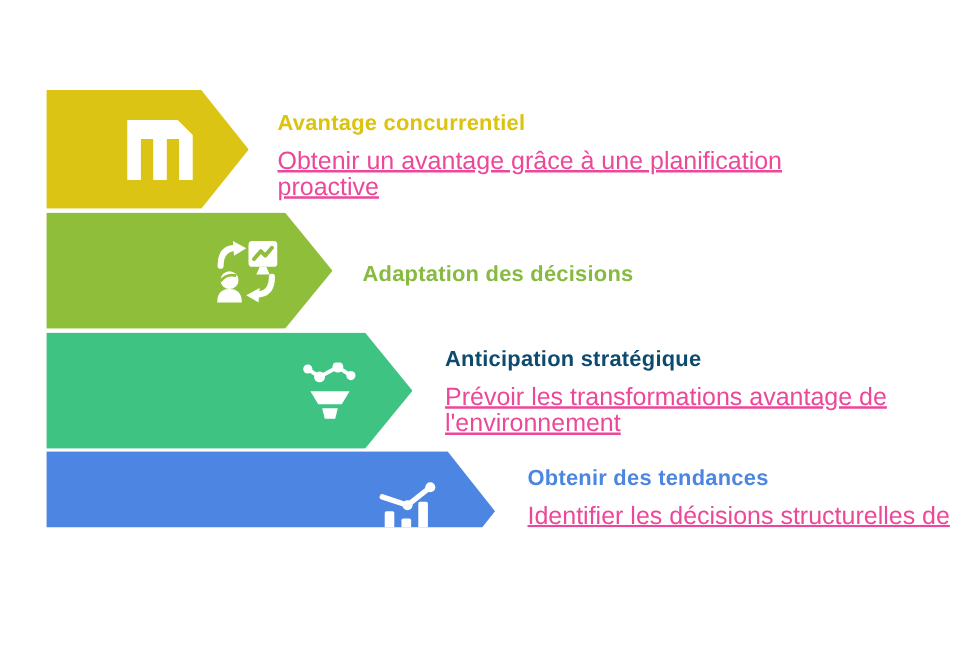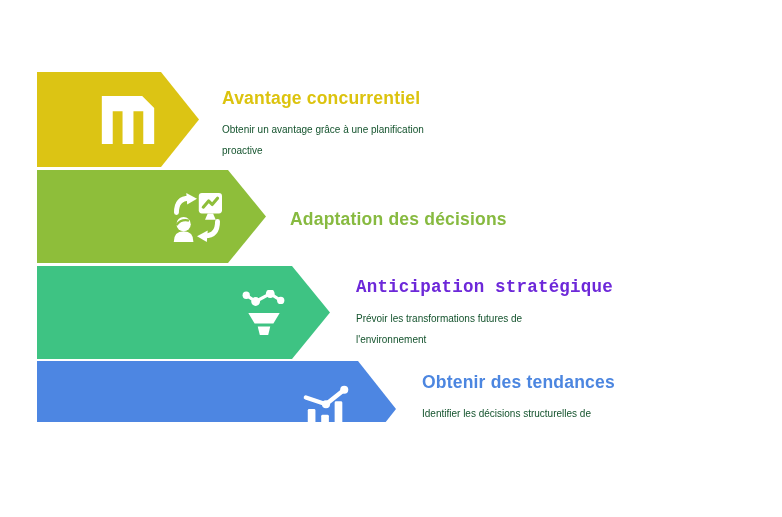--- a/index.html
+++ b/index.html
@@ -44,24 +44,25 @@
 
   .title {
     margin: 0 0 10px 0;
     font-size: 17.5px;
     font-weight: bold;
     letter-spacing: 0.2px;
     line-height: 1.2;
   }
   .desc {
     margin: 0;
-    font-size: 10px;
+    font-size: 20px;
     line-height: 21px;
-    color: #14532d;
+    color: #ec4899;
     white-space: pre-line;
+    text-decoration: underline;
   }
 </style>
 </head>
 <body>
 
 <div class="canvas">
 
   <div class="row">
     <div class="arrow a1" style="background: rgb(220, 196, 20);">
       <span class="icon">
@@ -111,22 +112,22 @@
           <circle cx="4" cy="5" r="3.5" fill="#ffffff"></circle>
           <circle cx="13" cy="11" r="4.2" fill="#ffffff"></circle>
           <circle cx="27" cy="3.5" r="4.2" fill="#ffffff"></circle>
           <circle cx="37" cy="10" r="3.5" fill="#ffffff"></circle>
           <path d="M6,22 H36 L30,32 H12 Z" fill="#ffffff"></path>
           <path d="M15,35 H27 L25,43 H17 Z" fill="#ffffff"></path>
         </svg>
       </span>
     </div>
     <div class="text t3">
-      <h3 class="title" style="color: #6d28d9; font-family: Liberation Mono, monospace;">Anticipation stratégique</h3>
-      <p class="desc">Prévoir les transformations futures de
+      <h3 class="title" style="color: #0c4a6e;">Anticipation stratégique</h3>
+      <p class="desc">Prévoir les transformations avantage de
 l'environnement</p>
     </div>
   </div>
 
   <div class="row">
     <div class="arrow a4" style="background: rgb(77, 134, 226);">
       <span class="icon">
         <svg width="52" height="48" viewBox="0 0 52 50">
           <rect x="2" y="44" width="48" height="4.5" rx="2" fill="#ffffff"></rect>
           <rect x="7" y="25" width="8" height="16" rx="1.5" fill="#ffffff"></rect>

